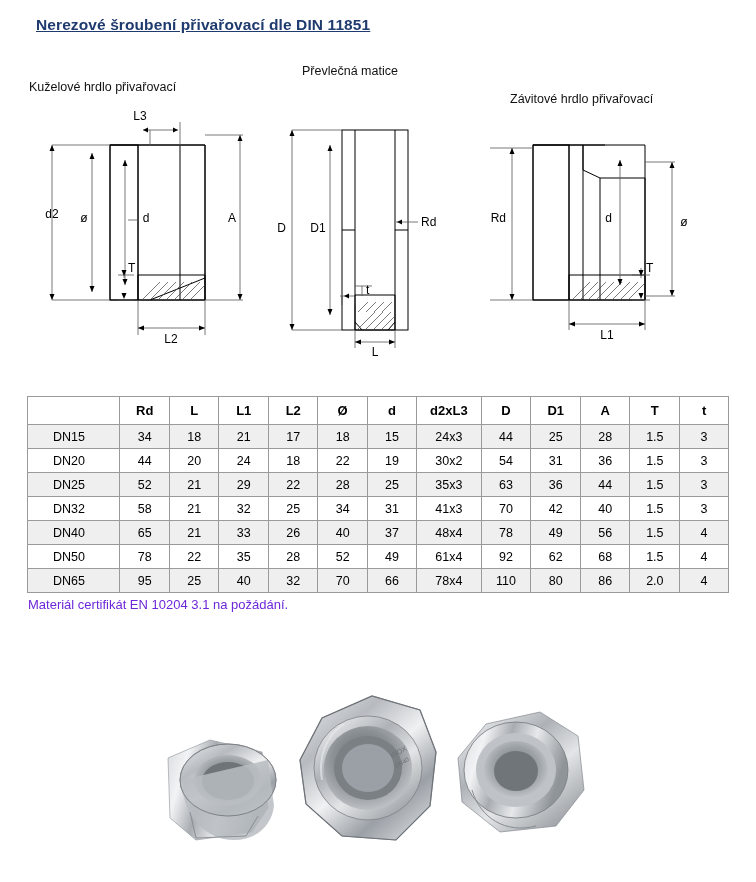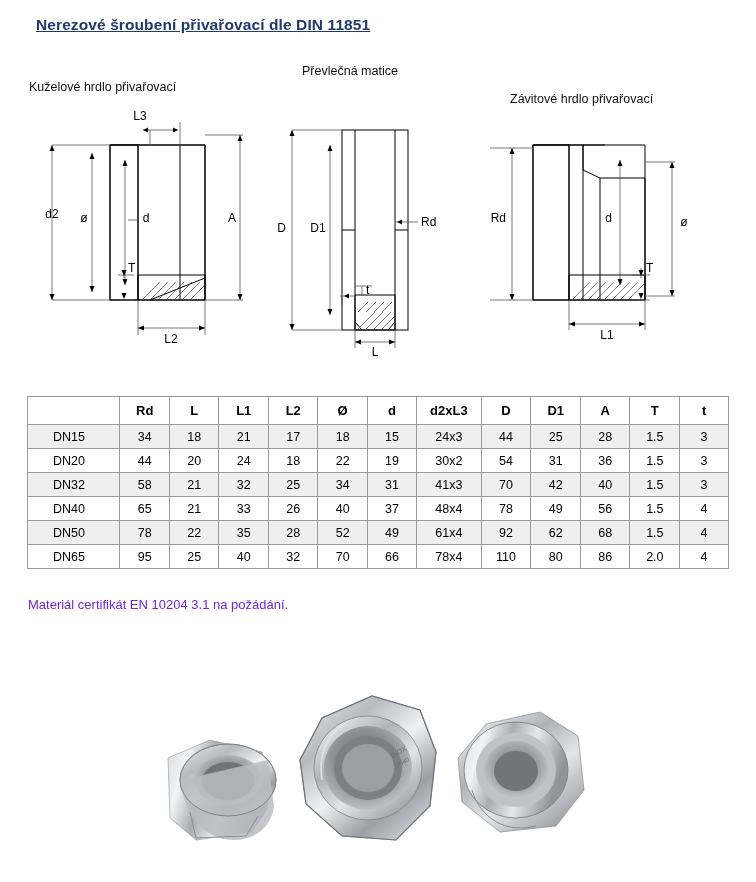--- a/index.html
+++ b/index.html
@@ -353,20 +353,35 @@
           <td>44</td>
           <td>20</td>
           <td>24</td>
           <td>18</td>
           <td>22</td>
           <td>19</td>
           <td>30x2</td>
           <td>54</td>
           <td>31</td>
           <td>36</td>
+          <td>1.5</td>
+          <td>3</td>
+        </tr>
+        <tr>
+          <td class="rowhead">DN25</td>
+          <td>52</td>
+          <td>21</td>
+          <td>29</td>
+          <td>22</td>
+          <td>28</td>
+          <td>25</td>
+          <td>35x3</td>
+          <td>63</td>
+          <td>36</td>
+          <td>44</td>
           <td>1.5</td>
           <td>3</td>
         </tr>
         <tr>
           <td class="rowhead">DN32</td>
           <td>58</td>
           <td>21</td>
           <td>32</td>
           <td>25</td>
           <td>34</td>

